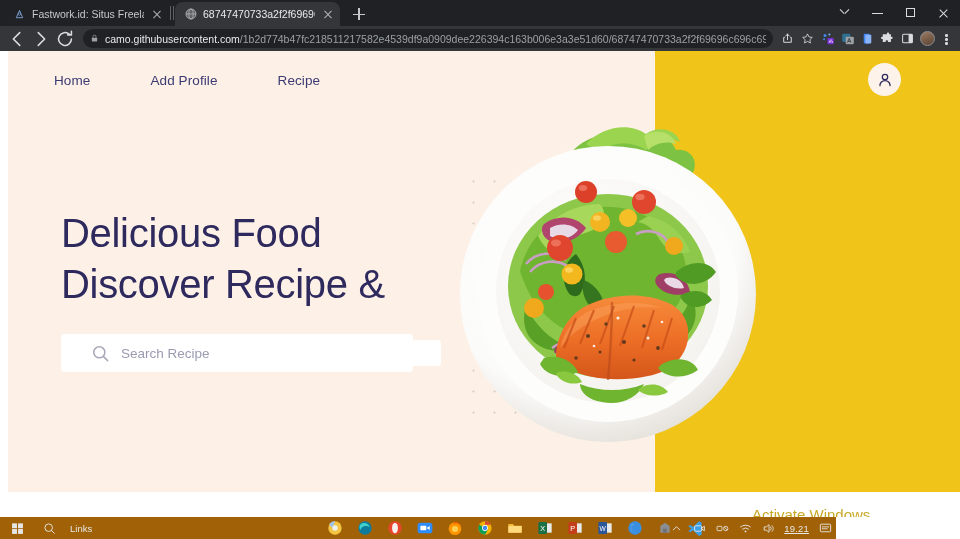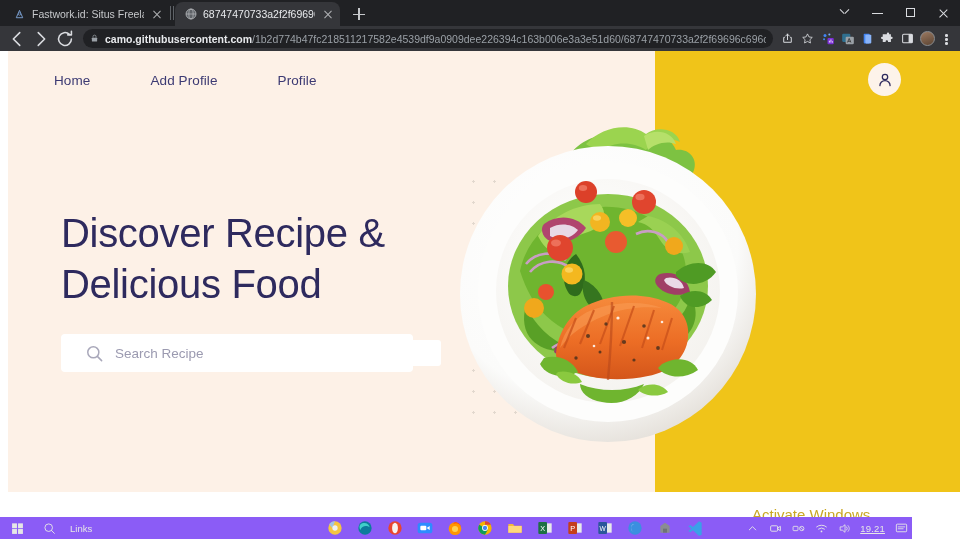--- a/index.html
+++ b/index.html
@@ -62,21 +62,21 @@
   .tbtn { width: 22px; height: 22px; position: relative; flex: 0 0 22px; margin-right: 2px; }
   .omnibox {
     flex: 1 1 auto; height: 19px; background: #202124; border-radius: 10px;
     display: flex; align-items: center; padding: 0 7px; gap: 6px; margin: 0 5px;
     overflow: hidden; min-width: 0;
   }
   .omnibox .urltext {
     font-size: 10.5px; color: #9aa0a6; white-space: nowrap; overflow: hidden;
     flex: 1 1 auto; min-width: 0;
   }
-  .omnibox .urltext b { color: #e8eaed; font-weight: bold; }
+  .omnibox .urltext b { color: #e8eaed; font-weight: normal; }
   .tbright { display: flex; align-items: center; gap: 1px; flex: 0 0 auto; }
   .ext { width: 19px; height: 19px; position: relative; display: flex; align-items: center; justify-content: center; }
   .avatar-sm { width: 15px; height: 15px; border-radius: 50%; background: linear-gradient(160deg,#9b7a62,#5c4432); border: 1px solid #8a8d91; }
   .dots3 { width: 16px; height: 19px; position: relative; }
   .dots3 i { position: absolute; left: 7px; width: 2.6px; height: 2.6px; border-radius: 50%; background: #dadce0; }
   .dots3 i:nth-child(1){ top:5px; } .dots3 i:nth-child(2){ top:9px; } .dots3 i:nth-child(3){ top:13px; }
 
   
   .viewport {
     position: absolute; top: 51px; left: 0; width: 960px; height: 466px;
@@ -106,35 +106,35 @@
     position: absolute; left: 53px; top: 157px; width: 470px;
     font-size: 40px; line-height: 51px; color: #2e2a5e; font-weight: normal; letter-spacing: -.3px;
   }
 
   
   .searchwrap { position: absolute; left: 53px; top: 283px; width: 380px; height: 42px; }
   .search-under { position: absolute; left: 0; top: 6px; width: 380px; height: 26px; background: #ffffff; border-radius: 3px; }
   .searchbar {
     position: absolute; left: 0; top: 0; width: 352px; height: 38px;
     background: #ffffff; border-radius: 4px;
-    display: flex; align-items: center; padding-left: 24px; gap: 11px;
+    display: flex; align-items: center; padding-left: 30px; gap: 11px;
   }
   .search-ph { font-size: 13.5px; color: #9b9ab0; }
 
   
   .plate-wrap { position: absolute; left: 440px; top: 45px; width: 320px; height: 380px; }
 
   
   .wm { position: absolute; left: 744px; top: 455px; color: #c9a826; user-select: none; }
   .wm .t1 { font-size: 15px; line-height: 18px; text-align: right; }
 
   
   .taskbar {
-    position: absolute; left: 0; bottom: 0; width: 912px; height: 22px;
-    background: #8b5cf6; display: flex; align-items: center;
+    position: absolute; left: 0; bottom: 0; width: 836px; height: 22px;
+    background: #a16207; display: flex; align-items: center;
   }
   .tb-left { display: flex; align-items: center; gap: 0; }
   .tb-start { width: 34px; height: 22px; display: flex; align-items: center; justify-content: center; }
   .tb-search { width: 30px; height: 22px; display: flex; align-items: center; justify-content: center; }
   .tb-links { font-size: 9.5px; color: #e6e6e6; margin-left: 6px; }
   .tb-center { position: absolute; left: 326px; display: flex; align-items: center; gap: 13px; }
   .tbicon { width: 17px; height: 17px; position: relative; border-radius: 3px; display: flex; align-items: center; justify-content: center; font-size: 8px; color: #fff; }
   .tbicon.active::after { content:""; position:absolute; left:-5px; top:-2px; width:27px; height:21px; background:#3a3a3a; border-radius:2px; z-index:-1; }
   .tb-right { position: absolute; right: 4px; display: flex; align-items: center; gap: 9px; }
   .tb-time { font-size: 9.5px; color: #e6e6e6; letter-spacing: .2px; text-decoration: underline; }
@@ -281,21 +281,21 @@
 
   <div class="viewport">
     <div class="page">
 
       <div class="hero-right"></div>
       <div class="dotgrid"></div>
 
       <div class="nav">
         <a class="navlink">Home</a>
         <a class="navlink">Add Profile</a>
-        <a class="navlink">Profile</a>
+        <a class="navlink">Recipe</a>
       </div>
 
       <div class="profile-btn">
         <svg width="18" height="18" viewBox="0 0 24 24">
           <circle cx="12" cy="8" r="3.6" fill="none" stroke="#2e2a5e" stroke-width="1.7"></circle>
           <path d="M5.2 19.5a6.8 6.8 0 0113.6 0" fill="none" stroke="#2e2a5e" stroke-width="1.7" stroke-linecap="round"></path>
         </svg>
       </div>
 
       <div class="plate-wrap">
@@ -416,22 +416,22 @@
             <path d="M132 288c20 8 44 8 64 0-6 14-24 22-42 18-14-2-22-10-22-18z"></path>
           </g>
           <g fill="#8ac93f">
             <path d="M110 276c10-2 20 2 24 10-10 4-22 0-26-8z"></path>
             <path d="M192 292c10-6 22-4 28 4-10 6-24 4-30-2z"></path>
           </g>
         </svg>
       </div>
 
       <div class="headline">
+        <div>Delicious Food</div>
         <div>Discover Recipe &amp;</div>
-        <div>Delicious Food</div>
       </div>
 
       <div class="searchwrap">
         <div class="search-under"></div>
         <div class="searchbar">
           <span style="display:flex;">
             <svg width="19" height="19" viewBox="0 0 24 24">
               <circle cx="10.5" cy="10.5" r="7" fill="none" stroke="#a9a8ba" stroke-width="1.9"></circle>
               <path d="M15.6 15.6L21 21" stroke="#a9a8ba" stroke-width="1.9" stroke-linecap="round"></path>
             </svg>

